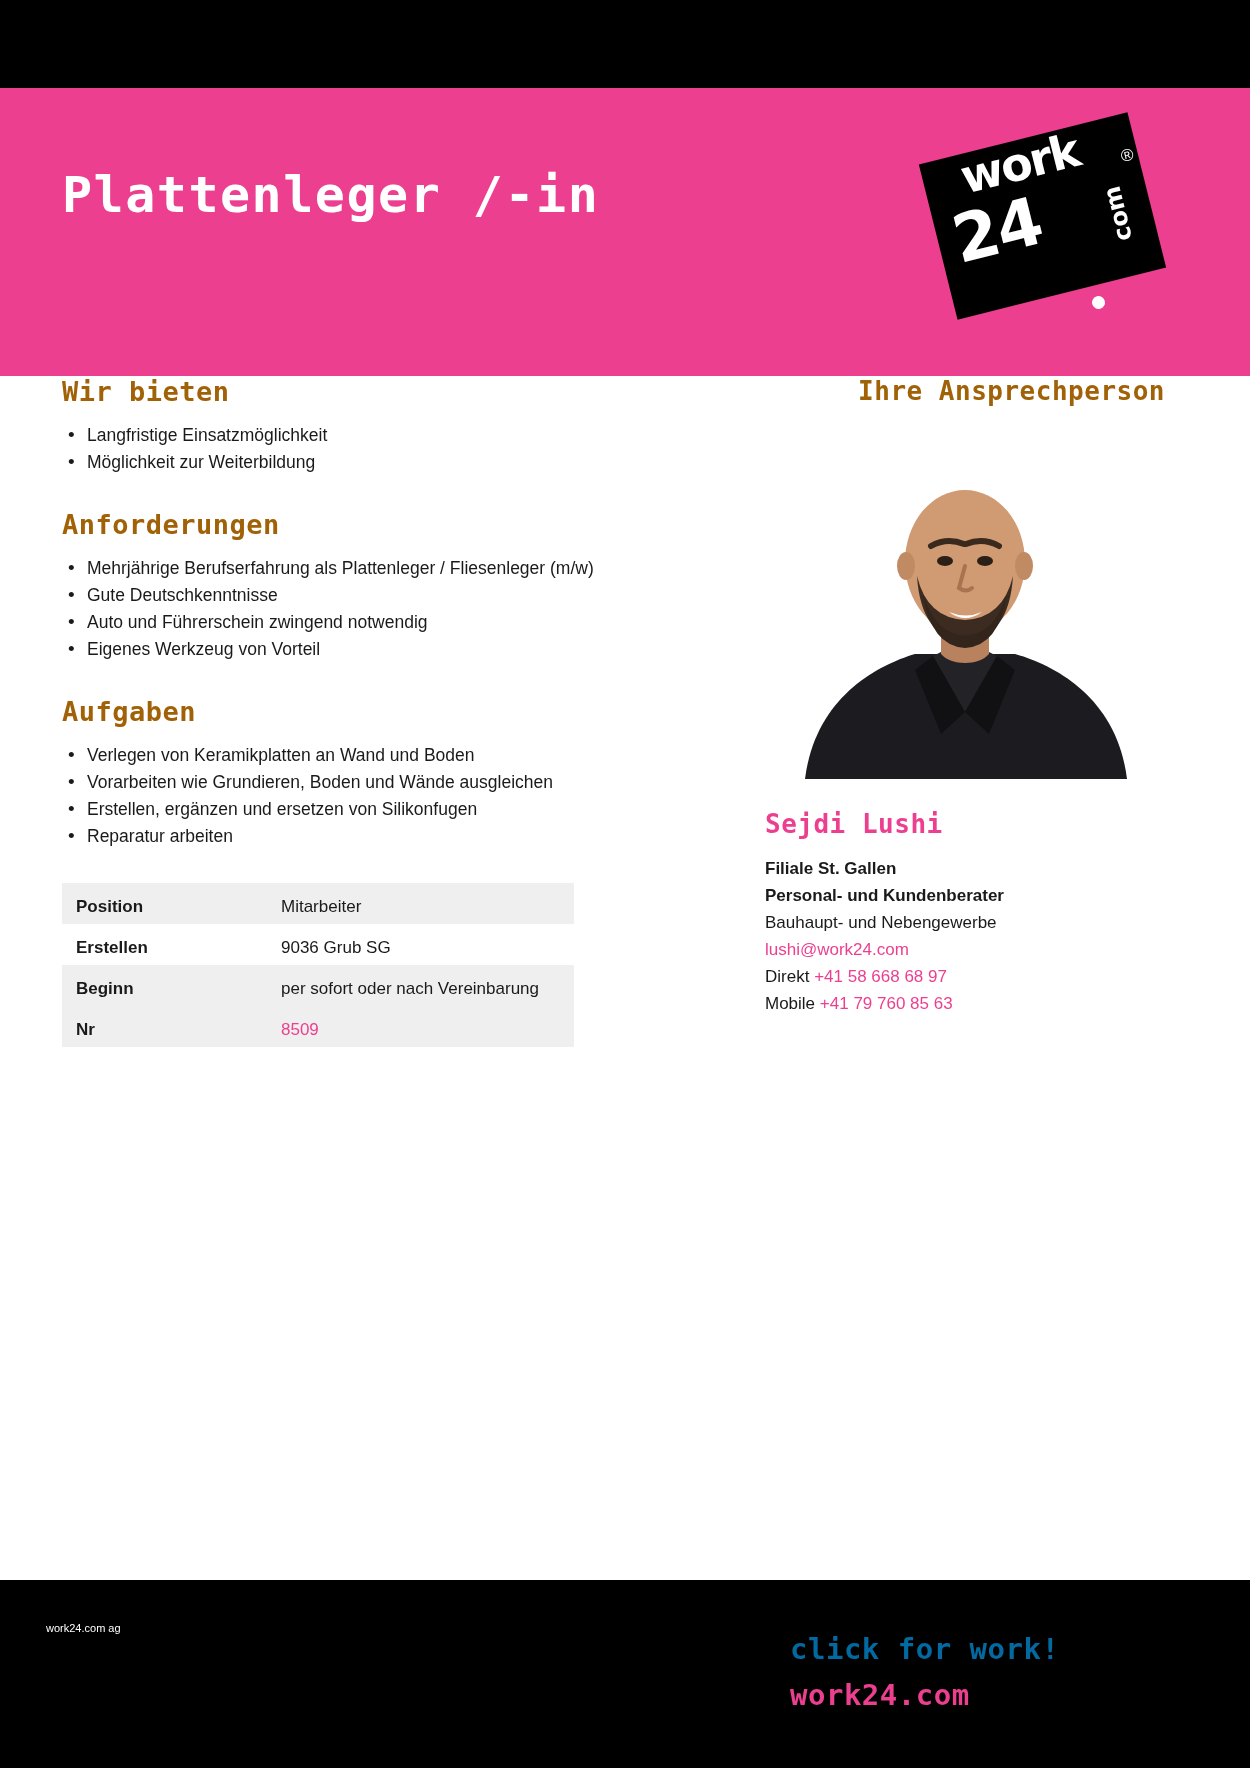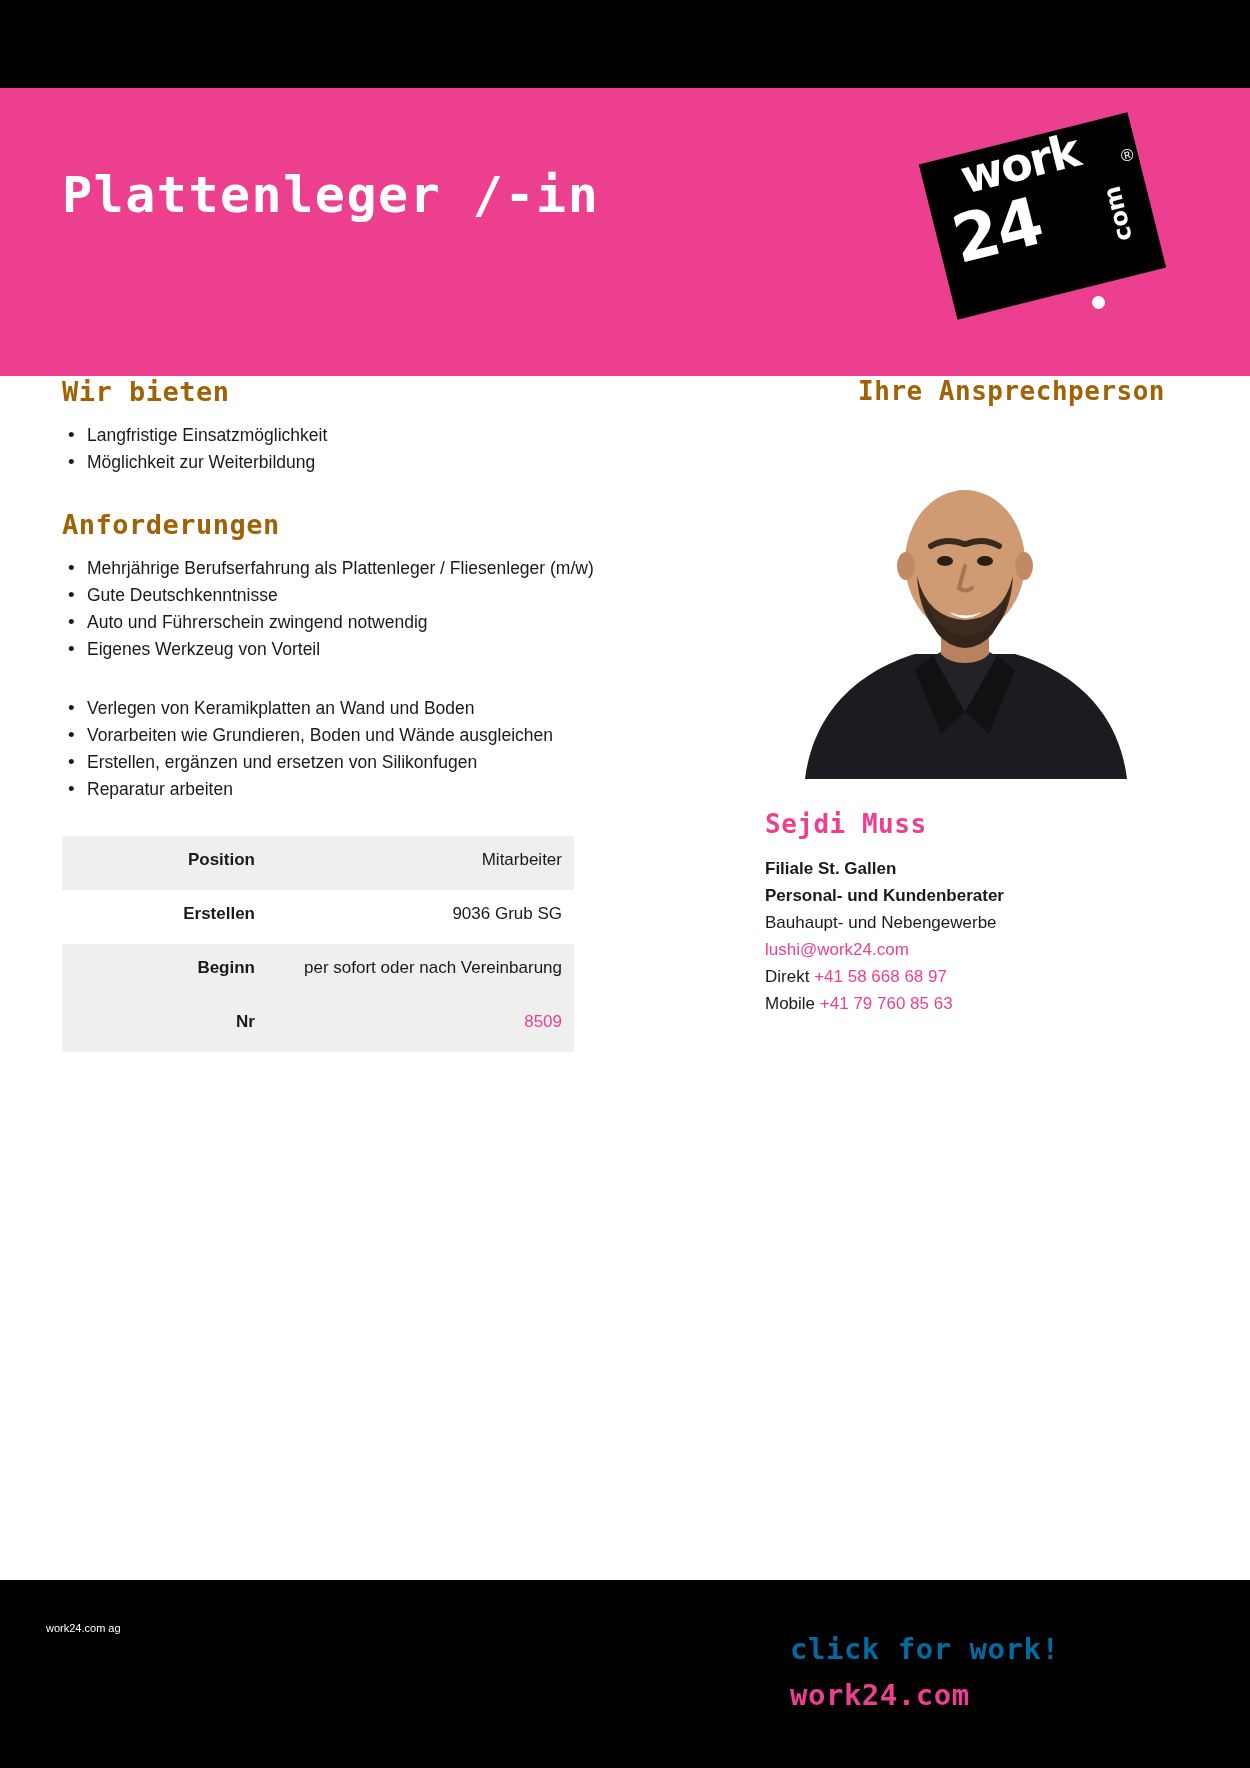--- a/index.html
+++ b/index.html
@@ -172,25 +172,24 @@
   }
 
   
   .info-table {
     margin-top: 22px;
     width: 512px;
     border-collapse: collapse;
   }
   .info-table tr.alt td { background: #efefef; }
   .info-table td {
-    padding: 14px 12px 20px 14px;
+    padding: 14px 12px 7px 14px;
     font-size: 17px;
     color: #1a1a1a;
     vertical-align: middle;
-    text-align: right;
   }
   .info-table td.k {
     font-weight: bold;
     width: 205px;
   }
   .info-table td.v.pink { color: #ec3f90; }
 
   
   .photo {
     position: relative;
@@ -282,20 +281,21 @@
       </ul>
 
       <h2 class="sec">Anforderungen</h2>
       <ul class="bullets">
         <li>Mehrjährige Berufserfahrung als Plattenleger / Fliesenleger (m/w)</li>
         <li>Gute Deutschkenntnisse</li>
         <li>Auto und Führerschein zwingend notwendig</li>
         <li>Eigenes Werkzeug von Vorteil</li>
       </ul>
 
+      <h2 class="sec">Aufgaben</h2>
       <ul class="bullets">
         <li>Verlegen von Keramikplatten an Wand und Boden</li>
         <li>Vorarbeiten wie Grundieren, Boden und Wände ausgleichen</li>
         <li>Erstellen, ergänzen und ersetzen von Silikonfugen</li>
         <li>Reparatur arbeiten</li>
       </ul>
 
       <table class="info-table">
         <tbody>
             <tr class="alt">
@@ -349,21 +349,21 @@
 
           <path d="M200 122 l-6 22 q7 5 13 0" stroke="#a8734f" stroke-width="4" fill="none" stroke-linecap="round"></path>
 
           <path d="M152 132 q4 62 48 66 q44 -4 48 -66 q-10 42 -48 44 q-38 -2 -48 -44 Z" fill="#2e2219" opacity="0.92"></path>
           <path d="M158 150 q8 52 42 54 q34 -2 42 -54 q-12 40 -42 42 q-30 -2 -42 -42 Z" fill="#33251b"></path>
 
           <path d="M184 168 q16 12 33 0 q-16 7 -33 0 Z" fill="#ffffff"></path>
         </svg>
       </div>
 
-      <div class="contact-name">Sejdi Muss</div>
+      <div class="contact-name">Sejdi Lushi</div>
 
       <div class="contact-lines">
         <div class="b">Filiale St. Gallen</div>
         <div class="b">Personal- und Kundenberater</div>
         <div>Bauhaupt- und Nebengewerbe</div>
         <div><span class="link">lushi@work24.com</span></div>
         <div>
           <span>Direkt</span>
           <span class="link">+41 58 668 68 97</span>
         </div>

